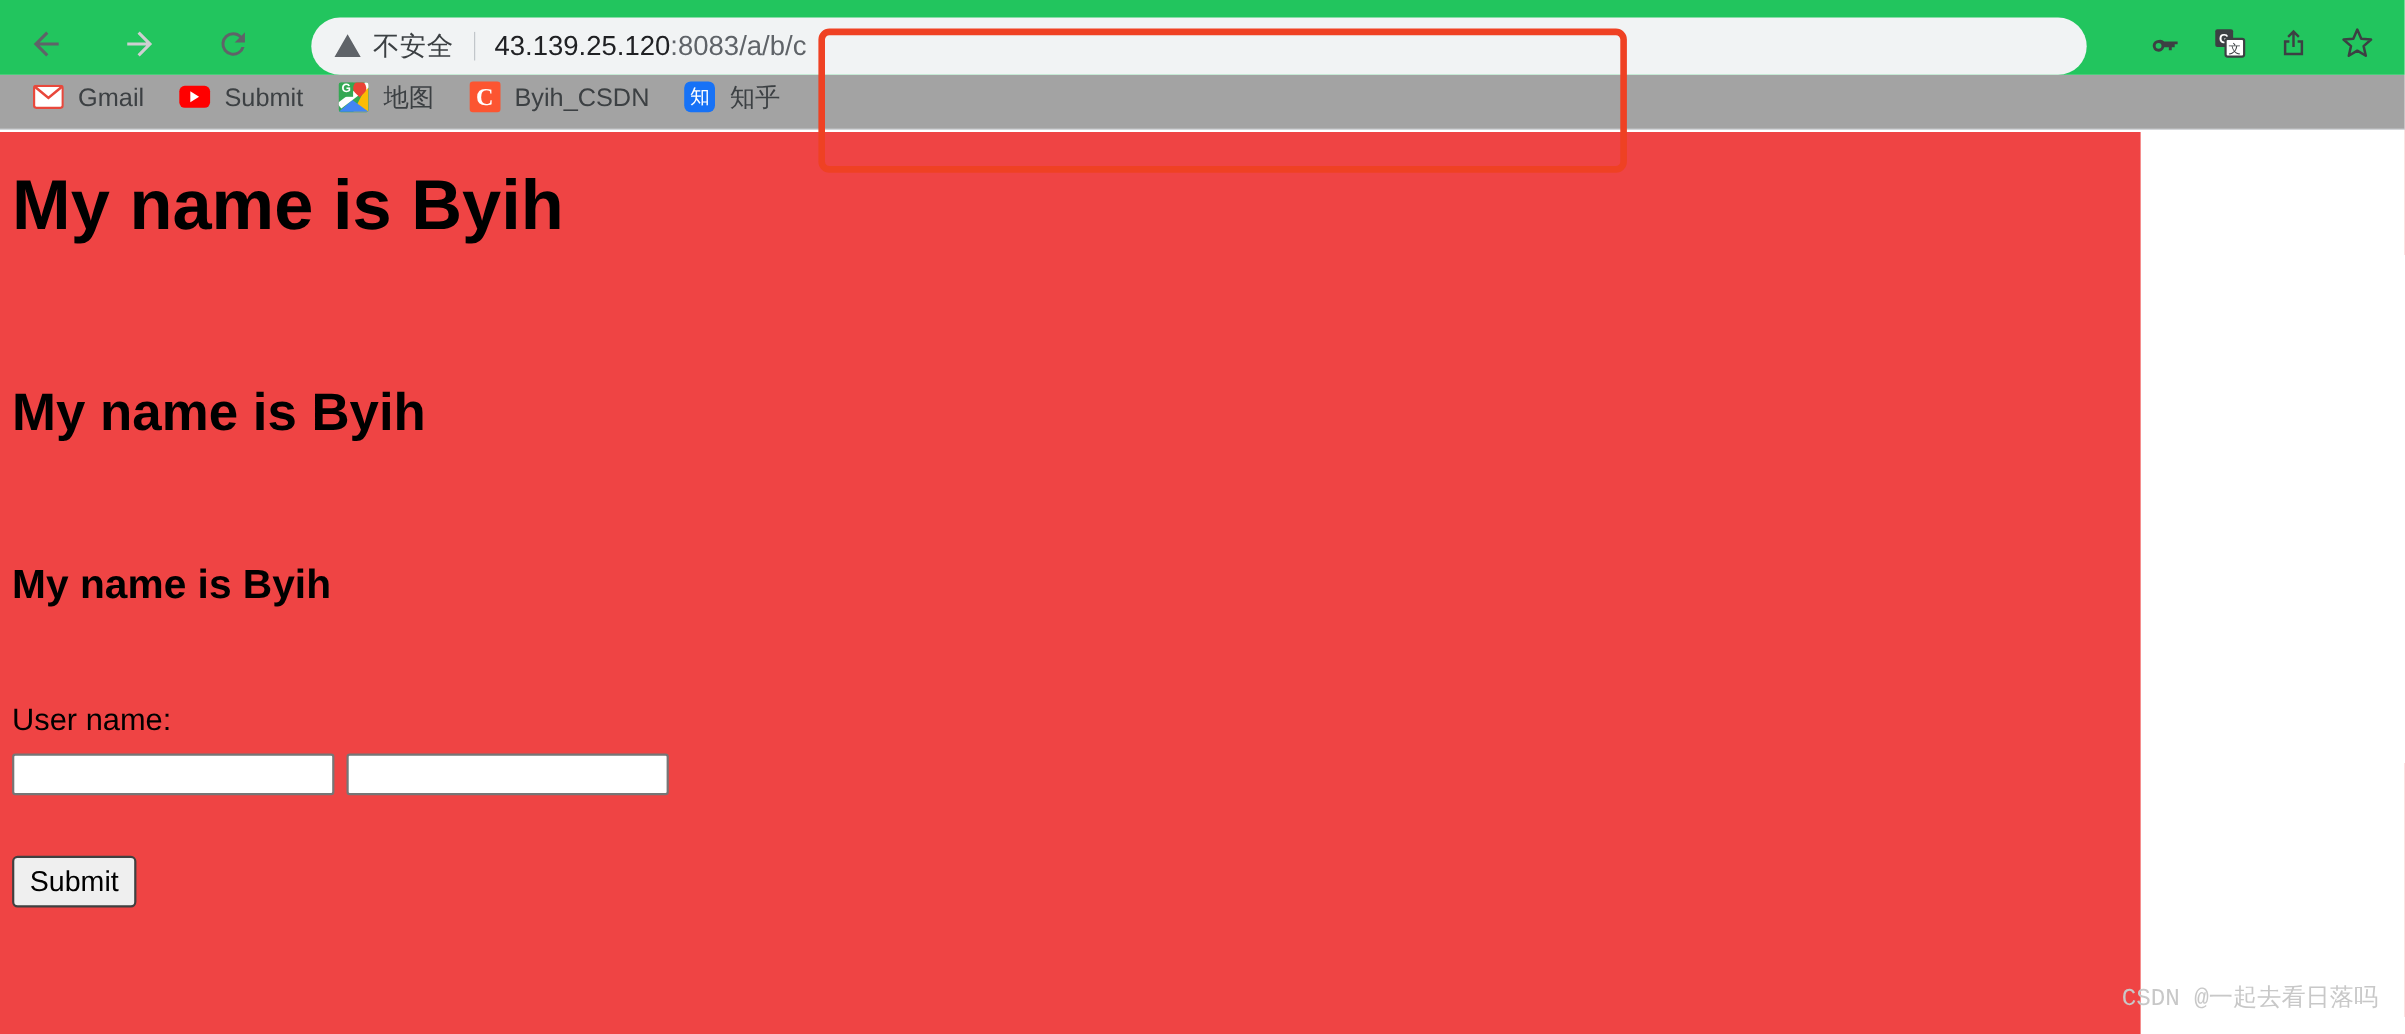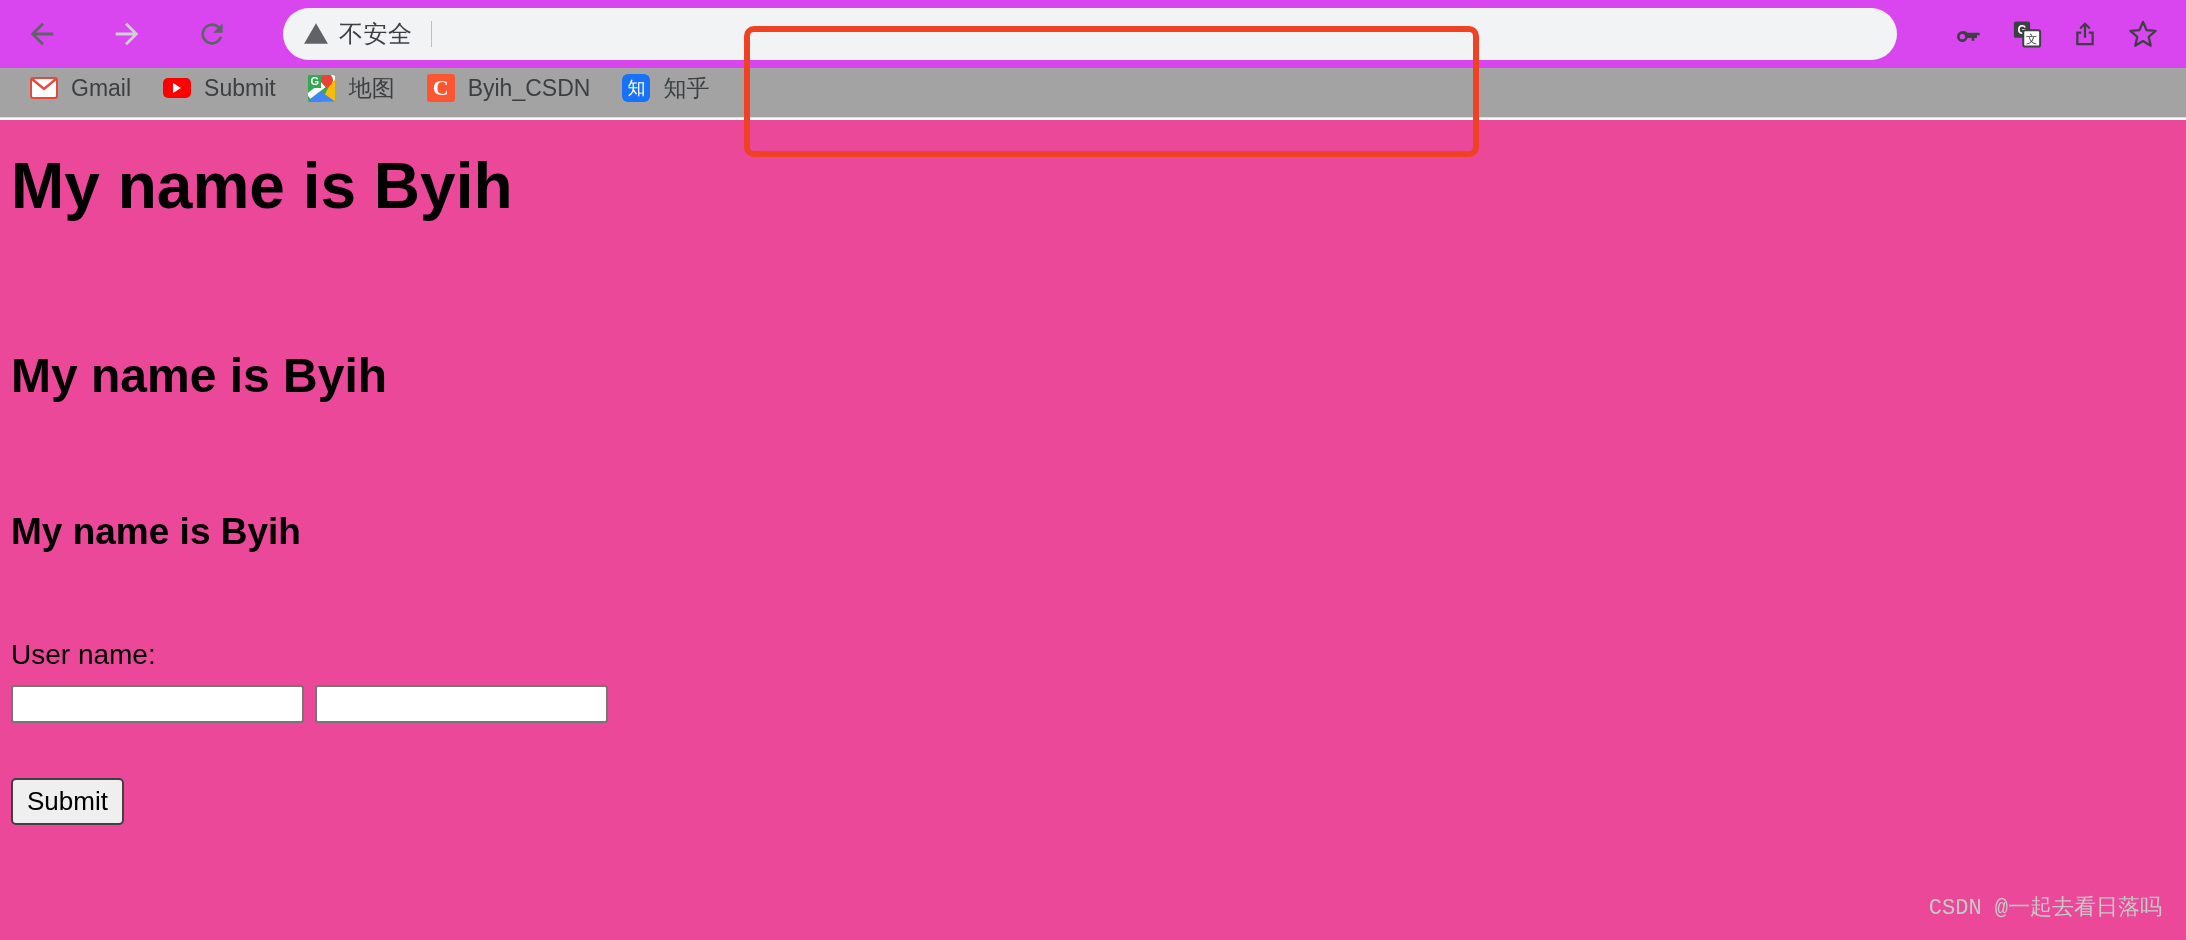--- a/index.html
+++ b/index.html
@@ -16,23 +16,23 @@
   .browser-chrome {
     position: absolute; top: 0; left: 0;
     width: 2186px;
     background: #ffffff;
   }
 
   .toolbar {
     position: relative;
     height: 68px;
     display: flex;
-    align-items: center;
+    align-items: flex-end;
     padding: 0 14px;
-    background: #d946ef;
+    background: #22c55e;
     gap: 29px;
   }
 
   .nav-btn {
     width: 56px; height: 56px;
     display: flex; align-items: center; justify-content: center;
     border-radius: 50%;
     cursor: pointer;
     flex: 0 0 auto;
   }
@@ -143,23 +143,23 @@
   
   .ico-zhihu {
     width:28px;height:28px;background:#1772f6;border-radius:6px;
     color:#fff;font-size:18px;line-height:28px;text-align:center;
   }
 
   
   .page-content {
     position: absolute;
     top: 120px; left: 0;
-    width: 2186px;
+    width: 1946px;
     height: 820px;
-    background: #ec4899;
+    background: #ef4444;
     padding: 0 11px;
   }
   .h1-title { font-size: 64px; font-weight: bold; color:#000; margin: 30px 0 0 0; line-height: 1.15;}
   .h2-title { font-size: 48px; font-weight: bold; color:#000; margin: 124px 0 0 0; line-height: 1.15;}
   .h3-title { font-size: 37px; font-weight: bold; color:#000; margin: 108px 0 0 0; line-height: 1.15;}
   .form-block { margin-top: 86px; }
   .form-label { font-size: 28px; color:#000; display:block; }
   .input-row { margin-top: 14px; display:flex; }
   .text-input {
     width: 293px; height: 38px;
@@ -232,20 +232,21 @@
     </div>
 
     <div class="omnibox">
       <span class="warn-icon">
         <svg width="26" height="26" viewBox="0 0 24 24" aria-hidden="true">
           <path d="M12 2 1 21h22L12 2zm1 14h-2v2h2v-2zm0-7h-2v5h2V9z" fill="#5f6368"></path>
         </svg>
       </span>
       <span class="omnibox-security-text">不安全</span>
       <span class="omnibox-divider"></span>
+      <span class="omnibox-url"><span>43.139.25.120</span><span class="url-dim">:8083/a/b/c</span></span>
     </div>
 
     <div class="toolbar-actions">
 
       <div class="action-btn">
         <svg width="32" height="32" viewBox="0 0 24 24" aria-hidden="true">
           <path d="M7 10a4 4 0 1 0 3.87 5H14v2h2v-2h2v-2h2v-2H10.87A4 4 0 0 0 7 10zm0 2a2 2 0 1 1 0 4 2 2 0 0 1 0-4z" fill="#3c4043"></path>
         </svg>
       </div>
 

